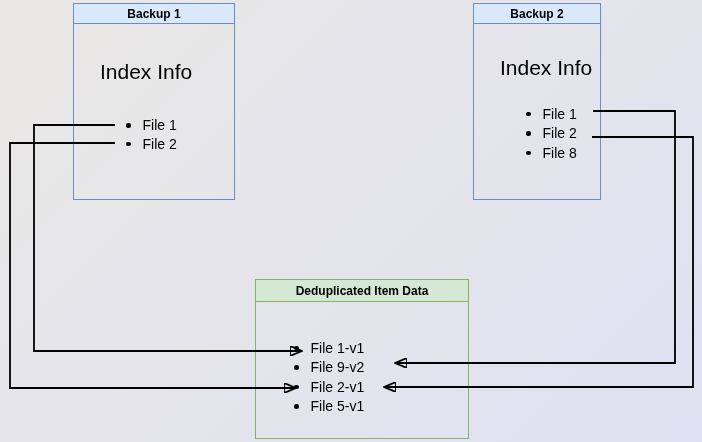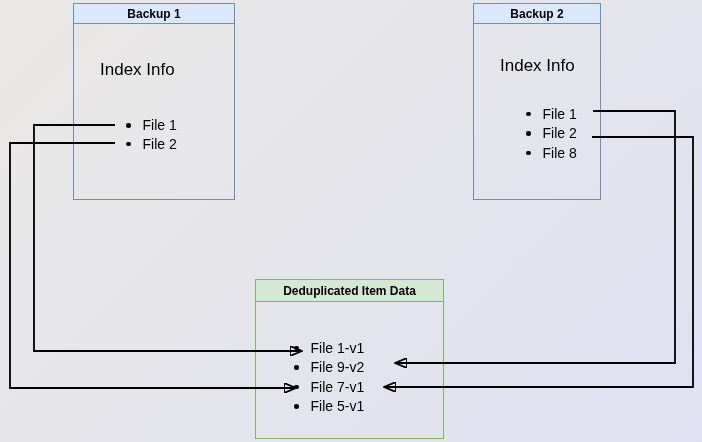--- a/index.html
+++ b/index.html
@@ -28,21 +28,21 @@
     font-weight:bold;
     font-size:12px;
     color:#000;
     text-align:center;
     border-bottom:1.5px solid;
   }
   .blue .box-title{background:#dae8fc;border-color:#6c8ebf;height:20px;line-height:20px;}
   .green .box-title{background:#d5e8d4;border-color:#82b366;height:22px;line-height:22px;}
   .index-label{
     position:absolute;
-    font-size:17px;
+    font-size:21px;
     color:#000;
     white-space:nowrap;
   }
   ul.file-list{
     position:absolute;
     margin:0;padding:0;
     list-style:none;
   }
   ul.file-list li{
     display:flex;
@@ -104,35 +104,35 @@
     <li>
       <span class="bullet"></span>
       <span>File 2</span>
     </li>
     <li>
       <span class="bullet"></span>
       <span>File 8</span>
     </li>
   </ul>
 
-  <div class="box green" style="left:255px;top:279px;width:189px;height:160px;">
+  <div class="box green" style="left:255px;top:279px;width:214px;height:160px;">
     <div class="box-title">Deduplicated Item Data</div>
   </div>
   <ul class="file-list rows-195" style="left:294px;top:338px;">
     <li>
       <span class="bullet"></span>
       <span>File 1-v1</span>
     </li>
     <li>
       <span class="bullet"></span>
       <span>File 9-v2</span>
     </li>
     <li>
       <span class="bullet"></span>
-      <span>File 7-v1</span>
+      <span>File 2-v1</span>
     </li>
     <li>
       <span class="bullet"></span>
       <span>File 5-v1</span>
     </li>
   </ul>
 
   <svg class="arrows" viewBox="0 0 702 442" xmlns="http://www.w3.org/2000/svg">
     <defs>
       <marker id="arrowhead" markerUnits="userSpaceOnUse" markerWidth="13" markerHeight="10" refX="11" refY="5" orient="auto">

